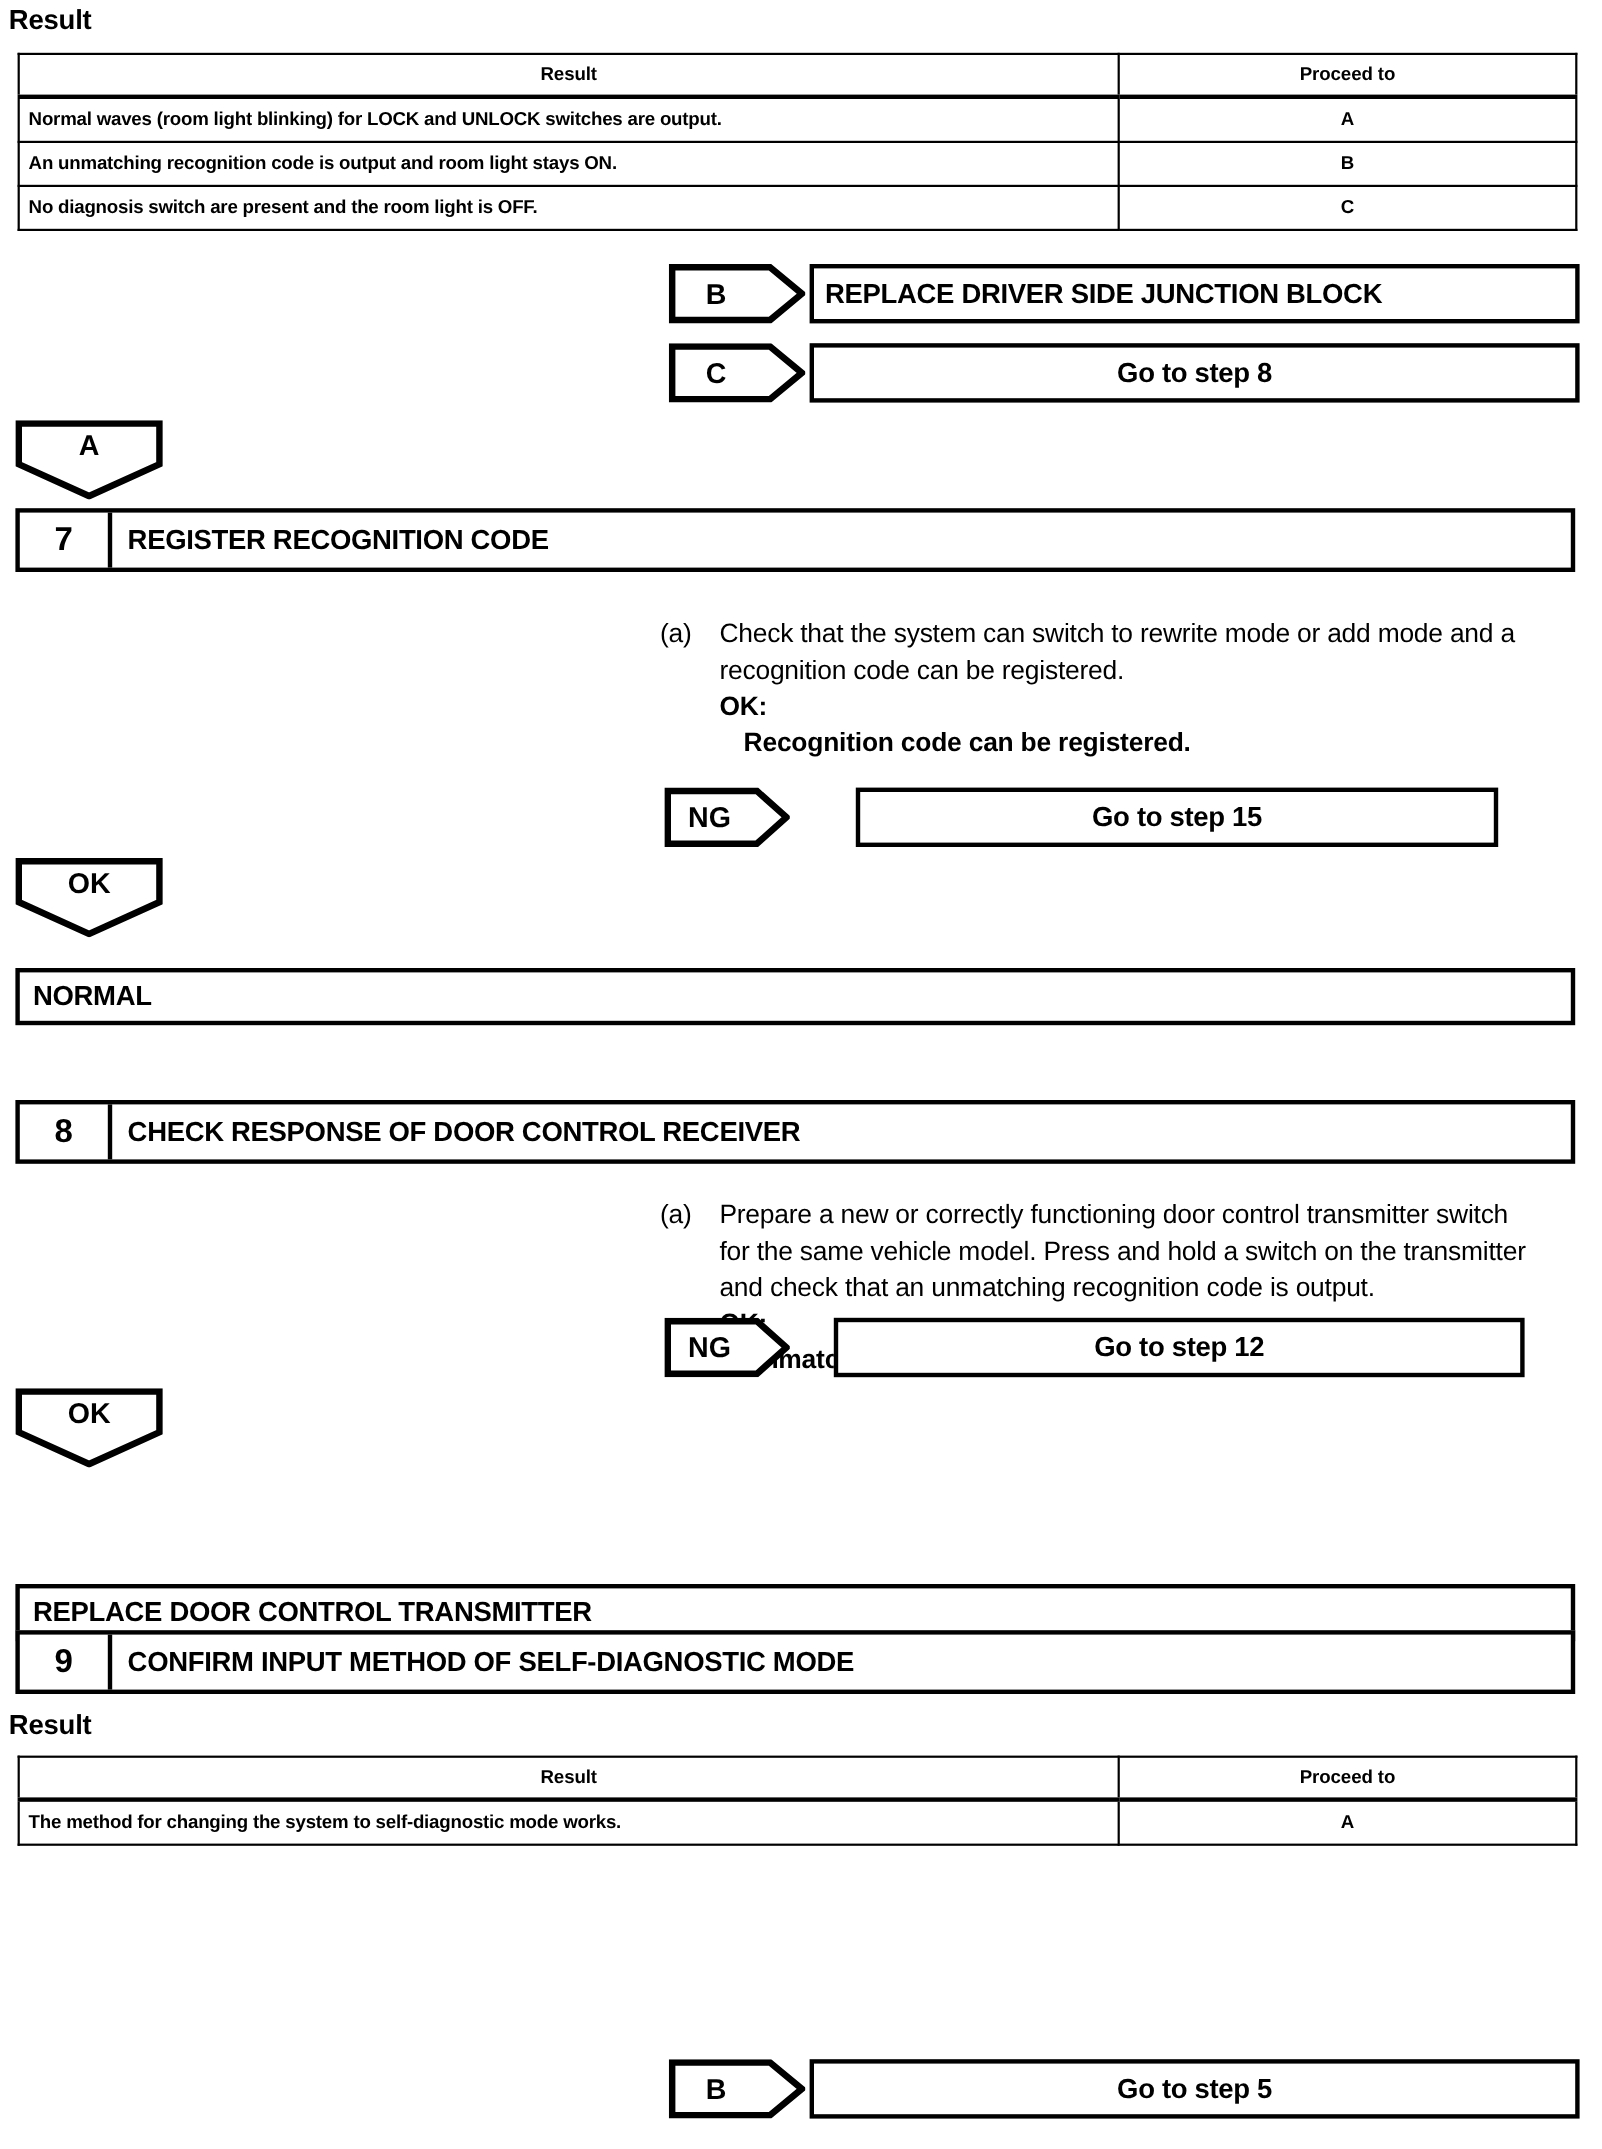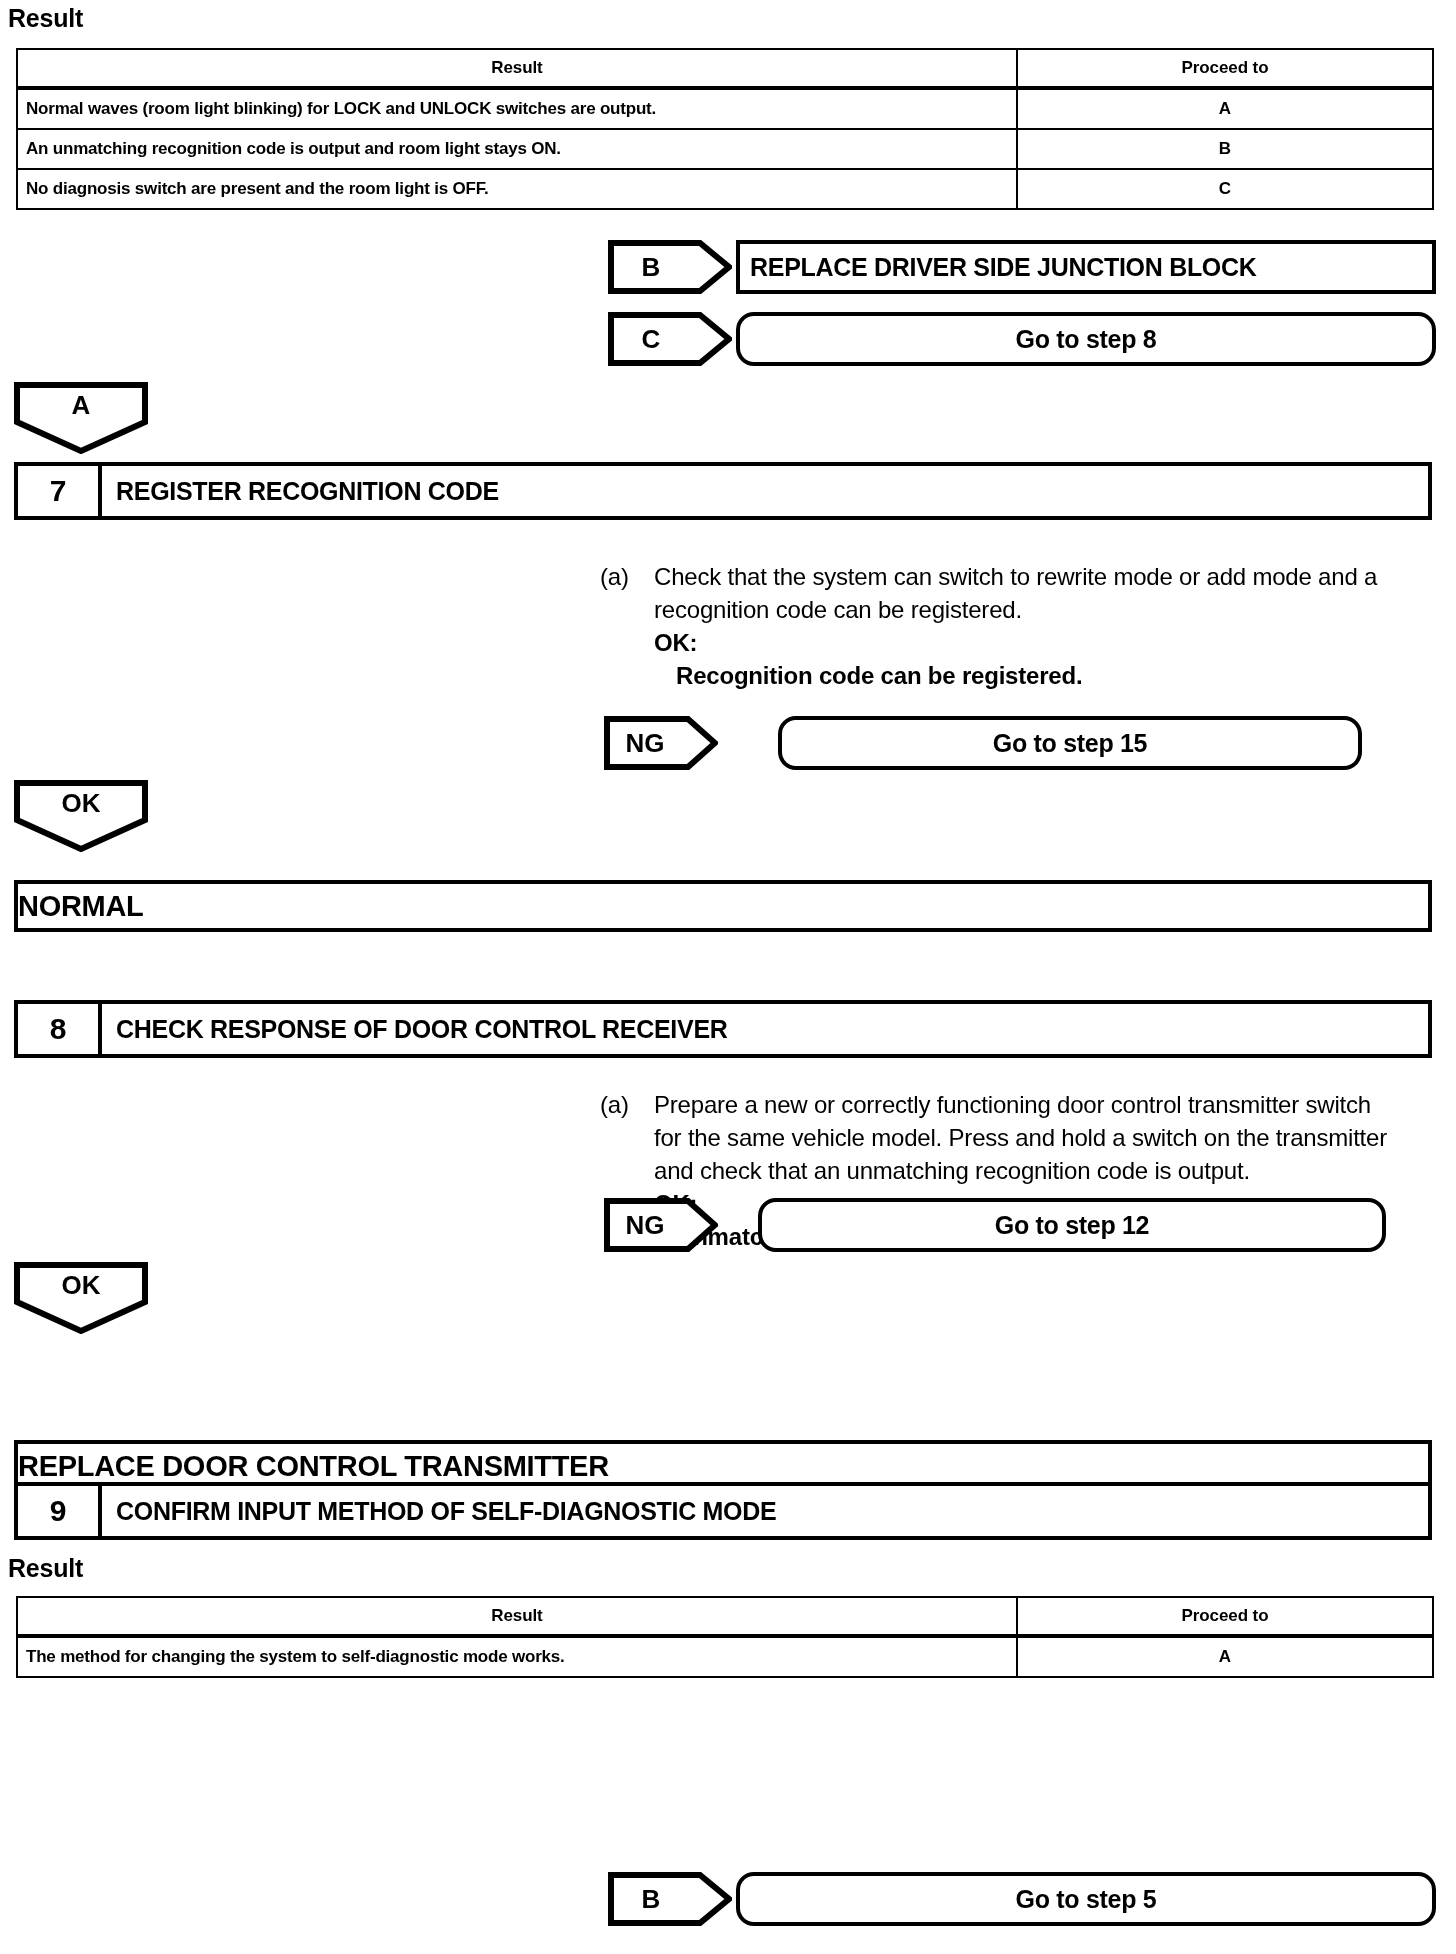--- a/index.html
+++ b/index.html
@@ -101,22 +101,22 @@
   }
 
   
   .outcome-box {
     position: absolute;
     border: 4px solid #000;
     background: #fff;
     box-sizing: border-box;
     display: flex;
     align-items: center;
-    padding-left: 0;
-    font-size: 29px;
+    padding-left: 12px;
+    font-size: 25px;
     font-weight: bold;
     letter-spacing: -0.3px;
   }
 
   
   .branch-row {
     position: absolute;
     display: flex;
     align-items: center;
   }
@@ -149,21 +149,20 @@
     box-sizing: border-box;
     height: 54px;
     display: flex;
     align-items: center;
     font-size: 25px;
     font-weight: bold;
     letter-spacing: -0.3px;
   }
   .branch-target.center {
     justify-content: center;
-    border-radius: 18px;
   }
   .branch-target.left {
     justify-content: flex-start;
     padding-left: 10px;
   }
 
   
   .down-tag {
     position: absolute;
     width: 134px;

